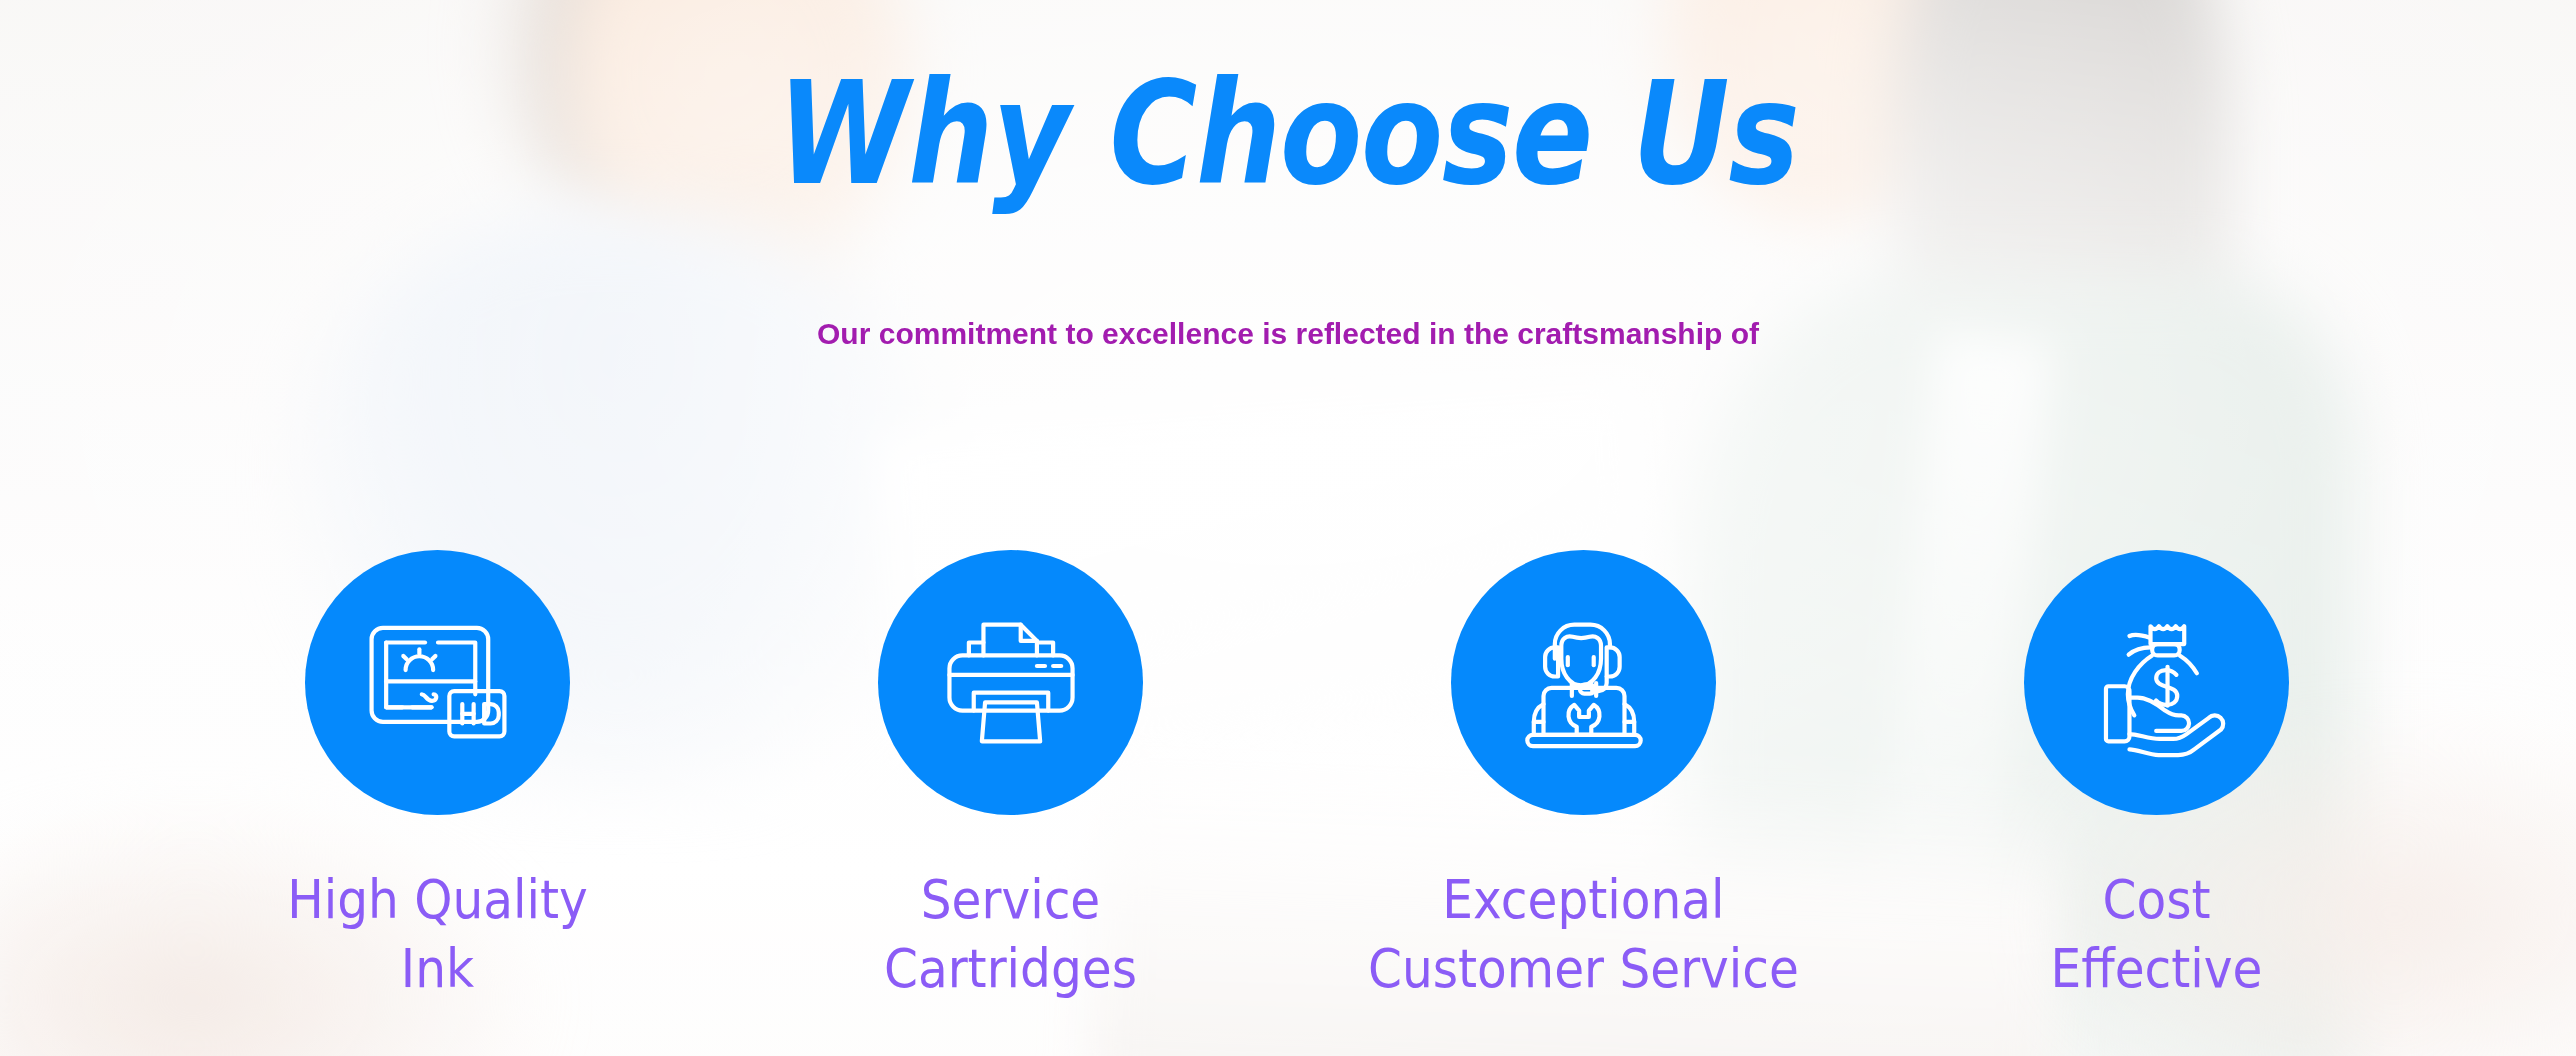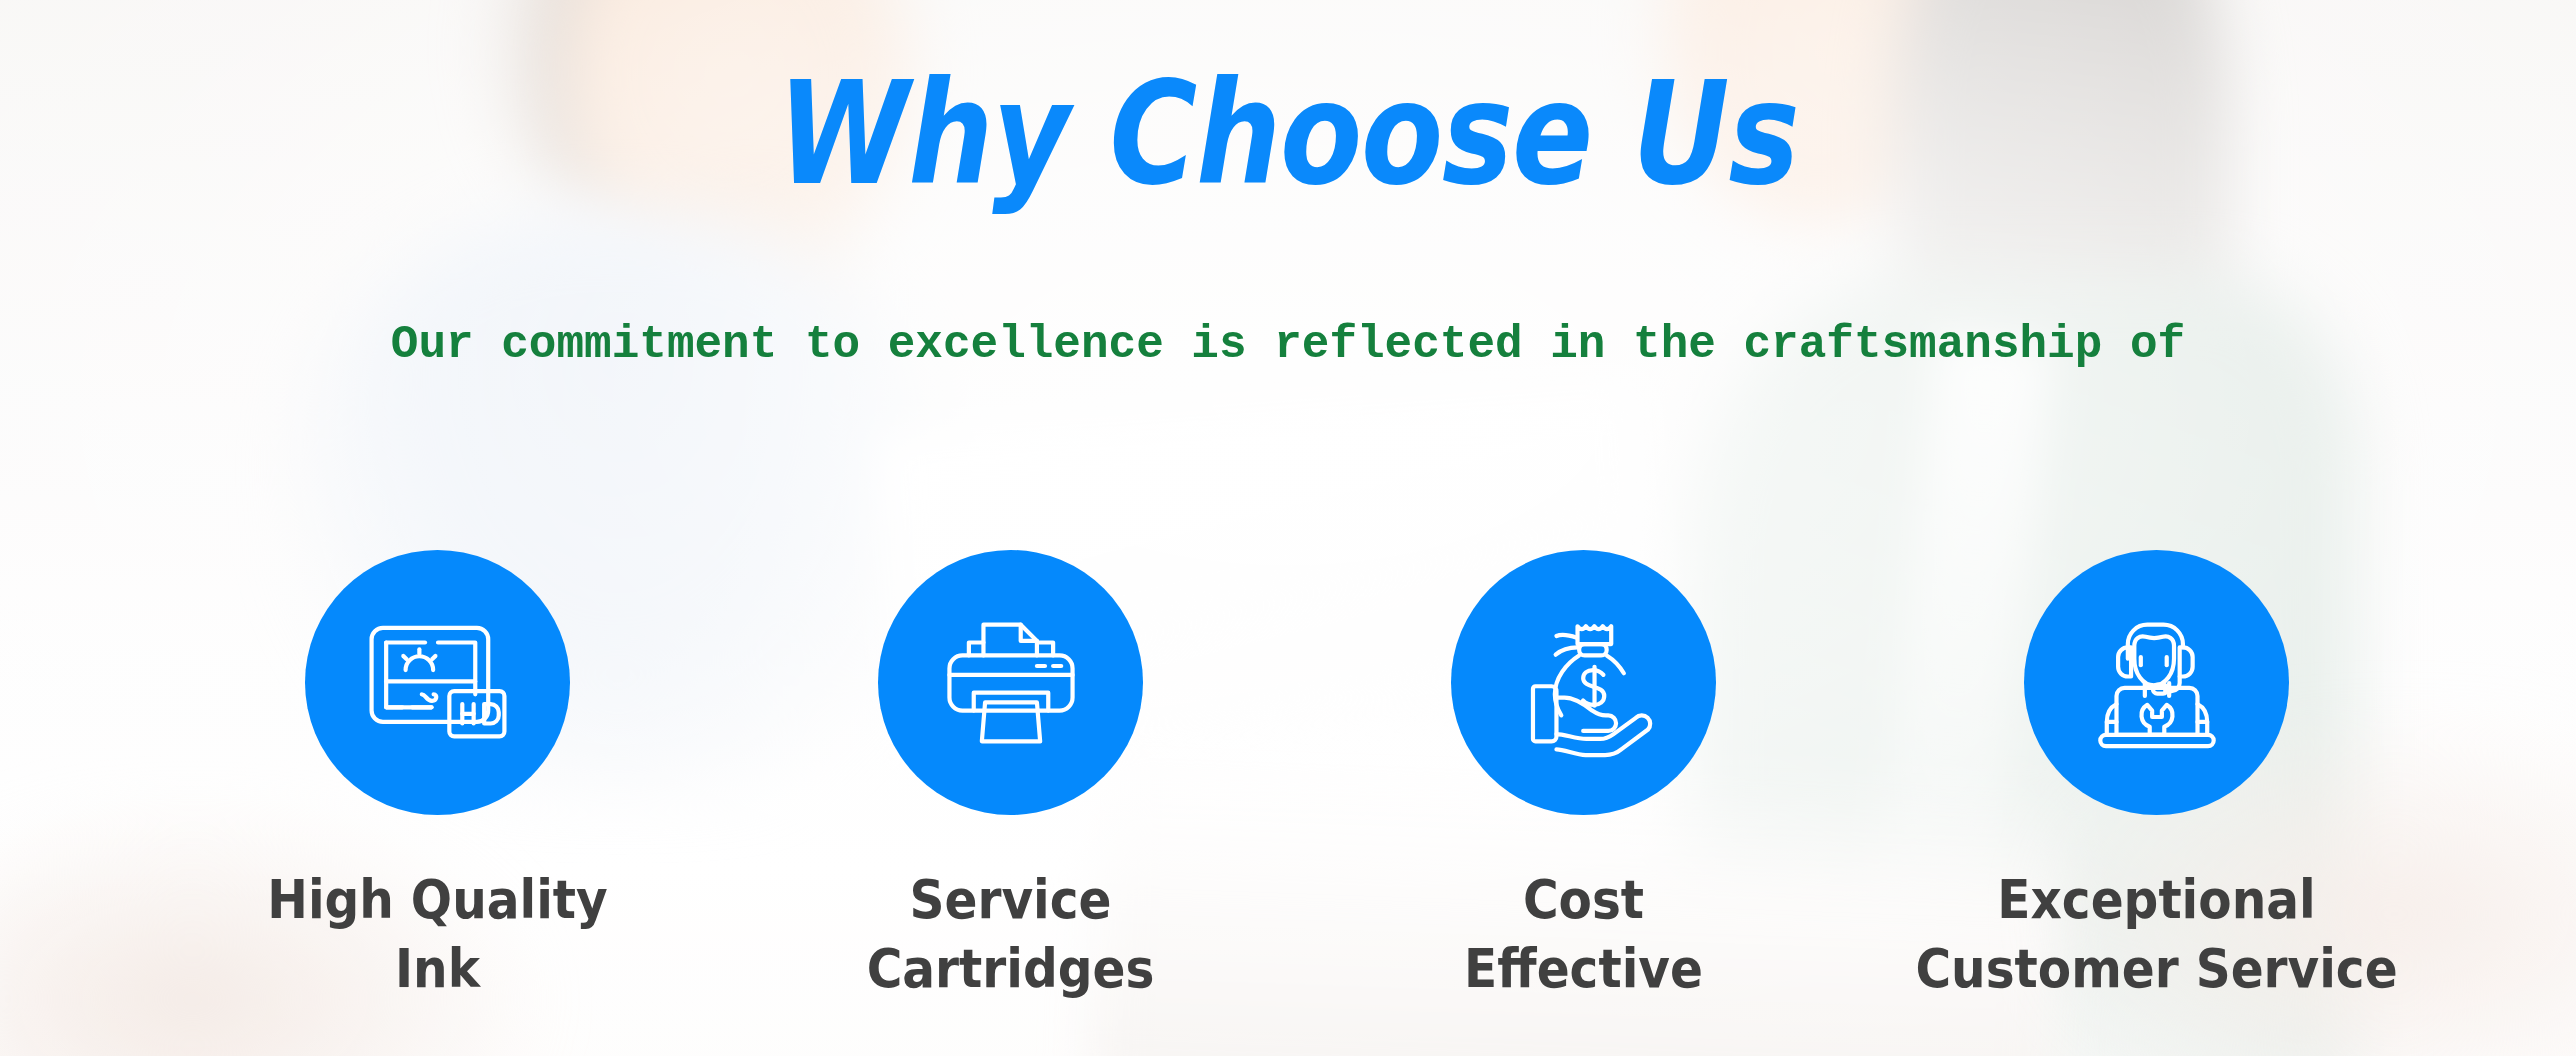--- a/index.html
+++ b/index.html
@@ -120,25 +120,25 @@
     color:#0a89fb;
     white-space:nowrap;
     transform:scaleX(0.93);
   }
 
   #subtitle {
     position:absolute; top:312px; left:50%;
     transform:translateX(-50%);
     width:1867px;
     text-align:center;
-    font-family:Liberation Mono, monospace;
-    font-size:46px;
+    font-family:Liberation Sans, sans-serif;
+    font-size:30px;
     line-height:1.45;
     font-weight:700;
-    color:#15803d;
+    color:#a21caf;
   }
   #subtitle .ln { display:block; }
 
   #features {
     position:absolute; top:550px; left:0;
     width:100%;
     display:flex;
     justify-content:center;
     align-items:flex-start;
     gap:100px;
@@ -158,22 +158,22 @@
     flex:0 0 auto;
   }
   .badge svg { width:162px; height:162px; display:block; }
   .badge svg * { vector-effect:non-scaling-stroke; }
   .flabel {
     margin-top:50px;
     text-align:center;
     font-family:"DejaVu Sans Condensed","Liberation Sans Narrow","Liberation Sans",sans-serif;
     font-size:54px;
     line-height:1.28;
-    font-weight:700;
-    color:#404040;
+    font-weight:400;
+    color:#8b5cf6;
     white-space:nowrap;
   }
   .flabel .ln { display:block; }
 </style>
 </head>
 <body>
 
 <div id="bg-photo">
   <div class="wash"></div>
   <div class="fig-left-hair"></div>
@@ -246,42 +246,20 @@
       </div>
       <div class="flabel">
         <span class="ln">Service</span>
         <span class="ln">Cartridges</span>
       </div>
     </div>
 
     <div class="feature">
       <div class="badge">
         <svg viewBox="0 0 100 100" fill="none" stroke="#ffffff" stroke-width="4.2" stroke-linecap="round" stroke-linejoin="round">
-          <path d="M46 15c1.6 2.3 3.6 2.3 5.2 0 1.6 2.3 3.6 2.3 5.2 0 1.6 2.3 3.6 2.3 5.2 0 1.6 2.3 3.6 2.3 5.2 0v11H46z"></path>
-          <rect x="47" y="26" width="17" height="7" rx="3.4"></rect>
-          <path d="M47 33c-8 5-15 14-15 24 0 5 1.5 9 4 13"></path>
-          <path d="M64 33c4 2.5 8 6.5 10.6 11"></path>
-          <path d="M45.5 22c-4.5-1.5-9-2.5-12.5-1"></path>
-          <path name="tie" d="M46 28c-5 0-10 1.5-13.5 4.5"></path>
-          <path d="M56.5 40v24"></path>
-          <path d="M62 45c-1.6-2-4-3-6.5-3-3.5 0-6 2-6 5 0 6.5 13 4 13 11 0 3.5-3 5.5-6.5 5.5-2.8 0-5-1-6.6-2.7"></path>
-          <path d="M20 52h10a3 3 0 0 1 3 3v28a3 3 0 0 1-3 3H20a1.5 1.5 0 0 1-1.5-1.5V53.5A1.5 1.5 0 0 1 20 52z"></path>
-          <path d="M33 59h5c6 0 12 4 17 8 3 2 5.5 3 8.5 3h1.5a4.8 4.8 0 0 1 0 9.6H49.5"></path>
-          <path d="M33 81.5c5 0 12 3 18.5 3h8.5c3 0 5.5-1 8-2.8l14-10.2a5.2 5.2 0 0 1 7.5 7.2L73 91c-3 2.5-6 3.5-10 3.5H51c-6 0-13-3.5-18-3.5"></path>
-        </svg>
-      </div>
-      <div class="flabel">
-        <span class="ln">Cost</span>
-        <span class="ln">Effective</span>
-      </div>
-    </div>
-
-    <div class="feature">
-      <div class="badge">
-        <svg viewBox="0 0 100 100" fill="none" stroke="#ffffff" stroke-width="4.2" stroke-linecap="round" stroke-linejoin="round">
           <path d="M32 35v-9a12 12 0 0 1 12-12h10a12 12 0 0 1 12 12v2"></path>
           <path d="M66 28a6 6 0 0 1 6 6v6a6 6 0 0 1-6 6h-2V28z"></path>
           <path d="M34 28h-2a6 6 0 0 0-6 6v6a6 6 0 0 0 6 6h2z"></path>
           <path d="M36 27c0-4.5 3.4-6.5 7-5.5 3.5 1 7 1 10.5 0 3.6-1 7 1 7 5.5v8c0 9-5.3 16.5-12.3 16.5S36 44 36 35z"></path>
           <path d="M40 34v5"></path>
           <path d="M56 34v5"></path>
           <path d="M64 46v4a5 5 0 0 1-5 5h-4"></path>
           <rect x="47.5" y="51" width="9" height="5.5" rx="2.7"></rect>
           <path d="M42.5 50v8"></path>
           <path d="M57.5 50v8"></path>
@@ -293,15 +271,37 @@
           <path d="M44 63.5a7.5 7.5 0 0 0 1.5 13.5v5h9v-5A7.5 7.5 0 0 0 56 63.5l-3 3.5v4h-6v-4z"></path>
           <rect x="15" y="82" width="70" height="7" rx="3.5"></rect>
         </svg>
       </div>
       <div class="flabel">
         <span class="ln">Exceptional</span>
         <span class="ln">Customer Service</span>
       </div>
     </div>
 
+    <div class="feature">
+      <div class="badge">
+        <svg viewBox="0 0 100 100" fill="none" stroke="#ffffff" stroke-width="4.2" stroke-linecap="round" stroke-linejoin="round">
+          <path d="M46 15c1.6 2.3 3.6 2.3 5.2 0 1.6 2.3 3.6 2.3 5.2 0 1.6 2.3 3.6 2.3 5.2 0 1.6 2.3 3.6 2.3 5.2 0v11H46z"></path>
+          <rect x="47" y="26" width="17" height="7" rx="3.4"></rect>
+          <path d="M47 33c-8 5-15 14-15 24 0 5 1.5 9 4 13"></path>
+          <path d="M64 33c4 2.5 8 6.5 10.6 11"></path>
+          <path d="M45.5 22c-4.5-1.5-9-2.5-12.5-1"></path>
+          <path name="tie" d="M46 28c-5 0-10 1.5-13.5 4.5"></path>
+          <path d="M56.5 40v24"></path>
+          <path d="M62 45c-1.6-2-4-3-6.5-3-3.5 0-6 2-6 5 0 6.5 13 4 13 11 0 3.5-3 5.5-6.5 5.5-2.8 0-5-1-6.6-2.7"></path>
+          <path d="M20 52h10a3 3 0 0 1 3 3v28a3 3 0 0 1-3 3H20a1.5 1.5 0 0 1-1.5-1.5V53.5A1.5 1.5 0 0 1 20 52z"></path>
+          <path d="M33 59h5c6 0 12 4 17 8 3 2 5.5 3 8.5 3h1.5a4.8 4.8 0 0 1 0 9.6H49.5"></path>
+          <path d="M33 81.5c5 0 12 3 18.5 3h8.5c3 0 5.5-1 8-2.8l14-10.2a5.2 5.2 0 0 1 7.5 7.2L73 91c-3 2.5-6 3.5-10 3.5H51c-6 0-13-3.5-18-3.5"></path>
+        </svg>
+      </div>
+      <div class="flabel">
+        <span class="ln">Cost</span>
+        <span class="ln">Effective</span>
+      </div>
+    </div>
+
   </div>
 </div>
 
 
 </body></html>

